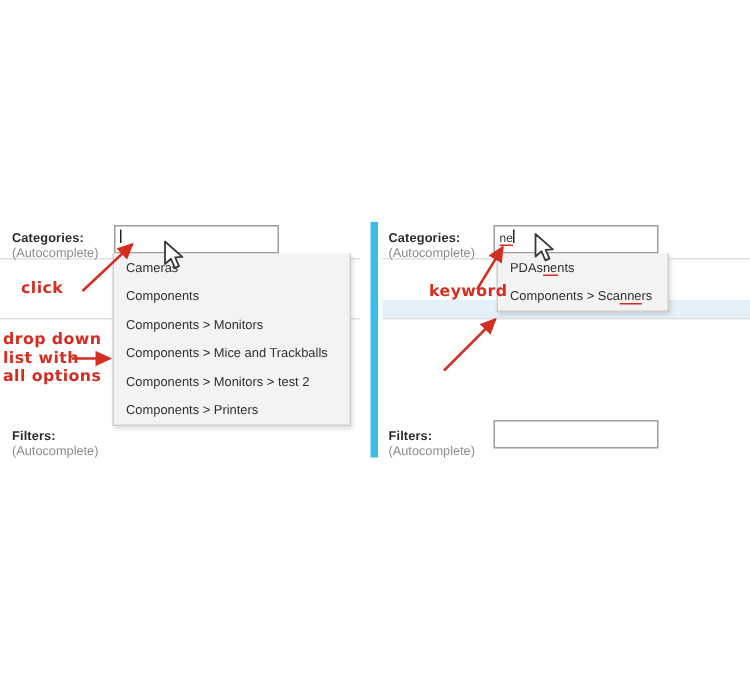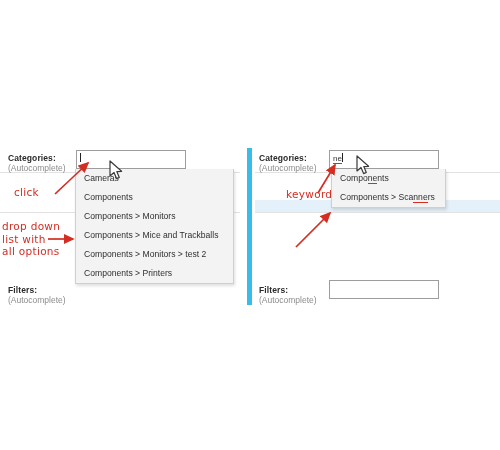--- a/index.html
+++ b/index.html
@@ -64,21 +64,21 @@
     white-space:nowrap;
     background:transparent;
   }
   .dd-item .hl{border-bottom:1.6px solid #d42d22;}
 
   
   .anno{
     position:absolute;
     color:#d42d22;
     font-family:"DejaVu Sans", sans-serif;
-    font-weight:normal;
+    font-weight:bold;
     font-size:10.5px;
     line-height:12.5px;
     letter-spacing:0.3px;
     z-index:60;
     white-space:pre-line;
   }
   .arrow-svg{position:absolute;z-index:55;overflow:visible;}
   .cursor-svg{position:absolute;z-index:70;}
 </style>
 </head>
@@ -132,21 +132,21 @@
 
     <div class="field-label" style="left:14px;top:145px;">
       <span class="lbl-main">Filters:</span>
       <span class="lbl-sub">(Autocomplete)</span>
     </div>
 
     <div class="textinput" style="left:84px;top:140px;width:110px;height:19px;" title=""></div>
   </div>
 
   <div class="dropdown" style="left:331px;top:169px;width:115px;">
-    <div class="dd-item"><span>Compo</span><span class="hl">ne</span><span>nts</span></div>
+    <div class="dd-item"><span>PDAs</span><span class="hl">ne</span><span>nts</span></div>
     <div class="dd-item"><span>Components &gt; Sca</span><span class="hl">nne</span><span>rs</span></div>
   </div>
 
   <div class="accentbar"></div>
 
   <svg class="arrow-svg" style="left:0;top:150px;width:500px;height:150px;" viewBox="0 0 500 150">
     <defs>
       <marker id="ah" markerWidth="7" markerHeight="7" refX="5.5" refY="3" orient="auto">
         <path d="M0,0 L6.5,3 L0,6 z" fill="#d42d22"></path>
       </marker>

